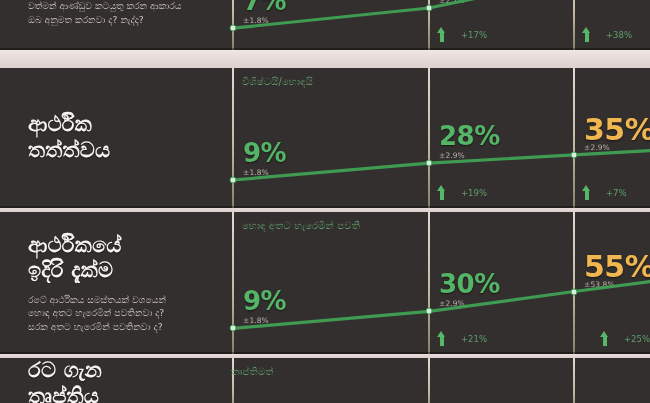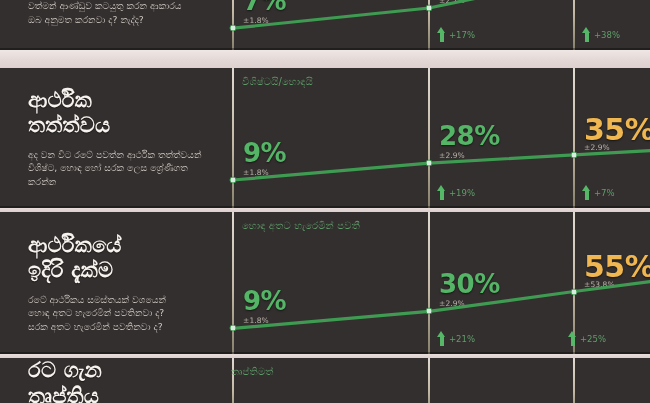--- a/index.html
+++ b/index.html
@@ -64,21 +64,21 @@
   }
   .pt-val.green { color: #55b567; }
   .pt-val.gold  { color: #f0b64f; font-size: 30px; }
   .pt-err {
     position: absolute;
     font-size: 7.5px; color: #b9b2ab; letter-spacing: .1px;
     white-space: nowrap;
   }
   .delta {
     position: absolute;
-    display: flex; align-items: center; gap: 3px;
+    display: flex; align-items: center; gap: 15px;
     white-space: nowrap;
   }
   .delta .arrow {
     width: 9px; height: 15px; position: relative; display: inline-block;
   }
   .delta .arrow::before{
     content:""; position:absolute; left:2.5px; top:5px; width:4px; height:10px;
     background:#56b768;
   }
   .delta .arrow::after{
@@ -129,23 +129,20 @@
         <div class="delta" style="left: 354px; bottom: 8px; align-items: center;">
           <span class="arrow"></span>
           <span class="dtxt">+38%</span>
         </div>
       </div>
     </div>
     <div class="band" style="top: 68px; height: 140px;">
       <div class="left">
         <div class="sec-title">ආර්ථික
 තත්ත්වය</div>
-        <div class="sec-sub">අද වන විට රටේ පවත්න ආර්ථික තත්ත්වයන්
-විශිෂ්ට, හොඳ හෝ සරක ලෙස ශ්‍රේණිගත
-කරන්න</div>
       </div>
       <div class="plot">
         <div class="vline" style="left: 4px;"></div>
         <div class="vline" style="left: 200px;"></div>
         <div class="vline" style="left: 345px;"></div>
         <div class="cat-label" style="left: 14px;">විශිෂ්ටයි/හොඳයි</div>
         <svg class="line" viewBox="0 0 422 140" preserveAspectRatio="none">
           <polyline points="5,112 201,95.2 346,86.8 422,82.6" fill="none" stroke="#3f9b52" stroke-width="3.2" stroke-linejoin="round" stroke-linecap="round"></polyline>
         </svg>
         <div class="dot" style="left: 5px; top: 112px;"></div>
@@ -189,21 +186,21 @@
         <div class="dot" style="left: 201px; top: 99.4px;"></div>
         <div class="pt-val green" style="left: 211px; top: 59.4px;">30%</div>
         <div class="pt-err" style="left: 211px; top: 87.4px;">±2.9%</div>
         <div class="delta" style="left: 209px; bottom: 8px;">
           <span class="arrow"></span>
           <span class="dtxt">+21%</span>
         </div>
         <div class="dot" style="left: 346px; top: 79.52px;"></div>
         <div class="pt-val gold" style="left: 356px; top: 39.52px;">55%</div>
         <div class="pt-err" style="left: 356px; top: 67.52px;">±53.8%</div>
-        <div class="delta" style="left: 340px; bottom: 8px; justify-content: flex-end;">
+        <div class="delta" style="left: 372px; bottom: 8px; justify-content: flex-end;">
           <span class="arrow"></span>
           <span class="dtxt">+25%</span>
         </div>
       </div>
     </div>
     <div class="band" style="top: 358px; height: 60px;">
       <div class="left">
         <div class="sec-title">රට ගැන
 තෘප්තිය</div>
         <div class="sec-sub"></div>

